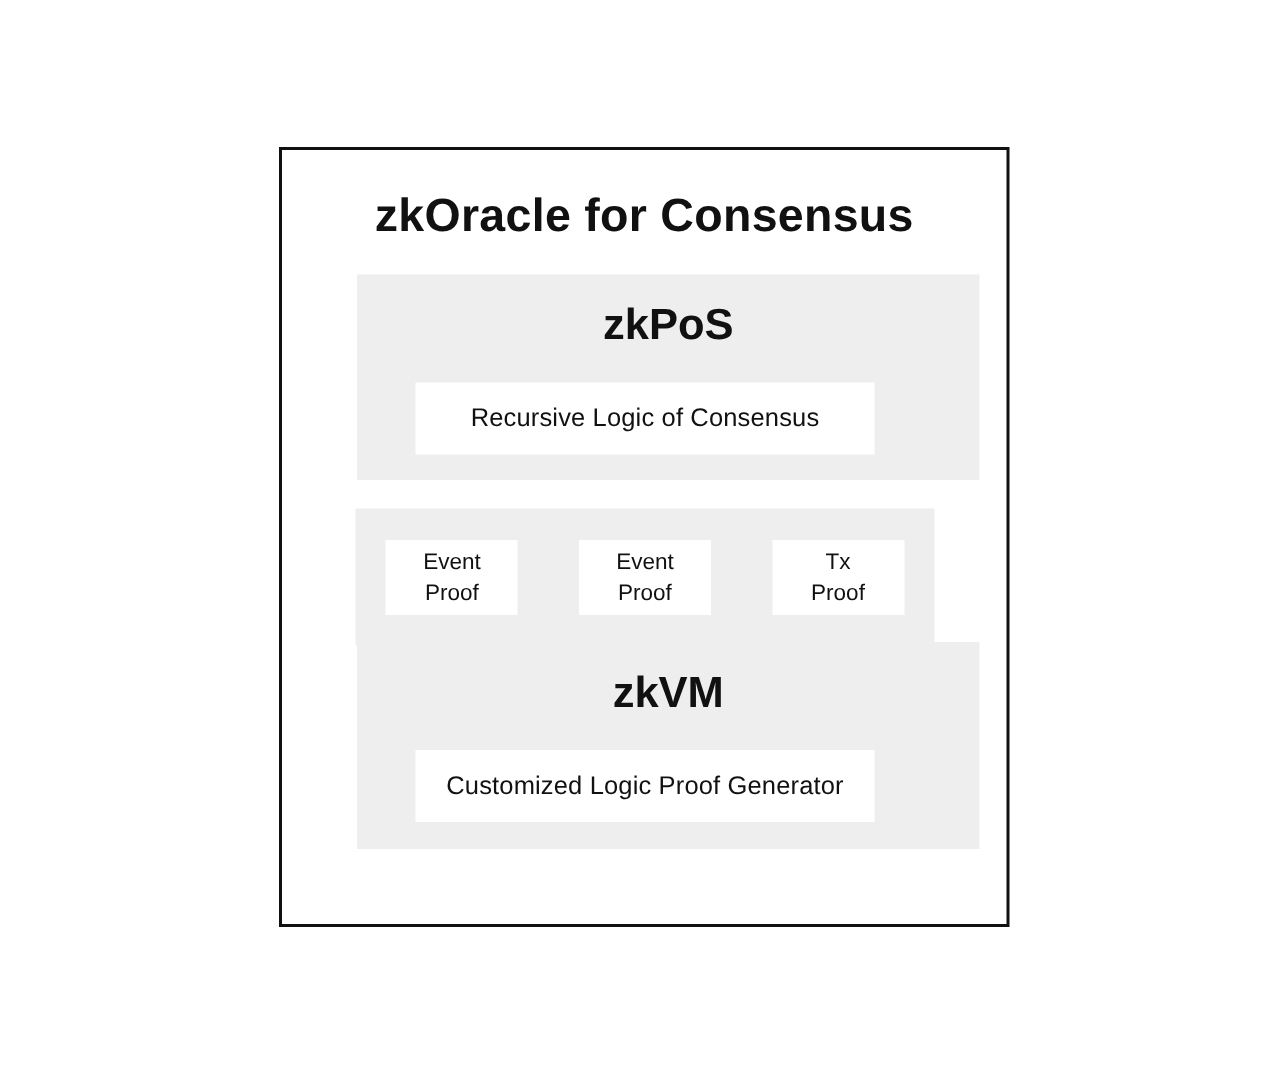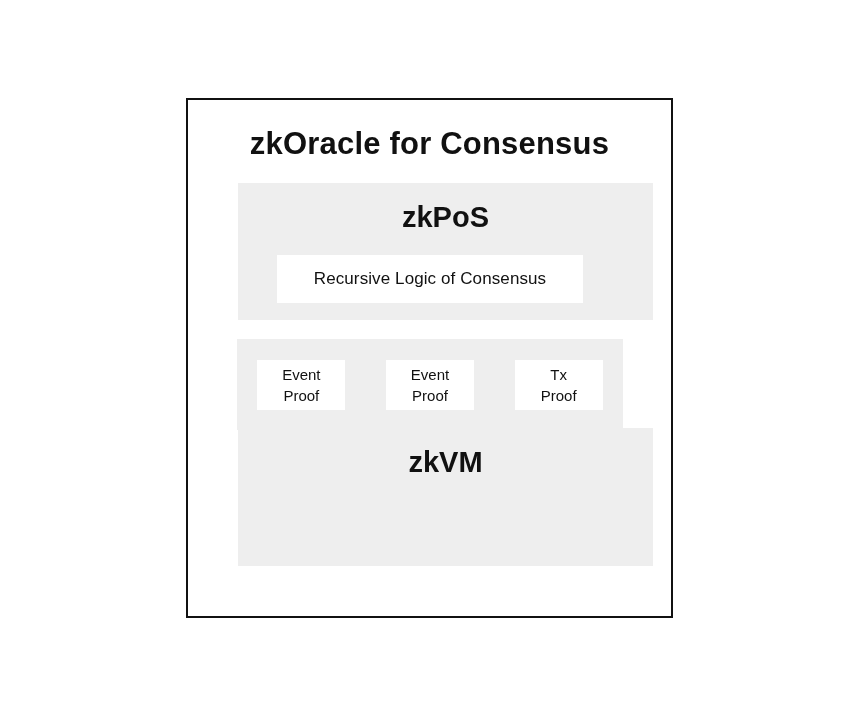--- a/index.html
+++ b/index.html
@@ -138,16 +138,17 @@
       <div class="proof-cell">
         <div class="proof-box">
           <span>Tx</span>
           <span>Proof</span>
         </div>
       </div>
     </div>
 
     <div class="panel panel-zkvm">
       <div class="panel-title">zkVM</div>
+      <div class="component-box">Customized Logic Proof Generator</div>
     </div>
 
   </div>
 </div>
 
 </body></html>

